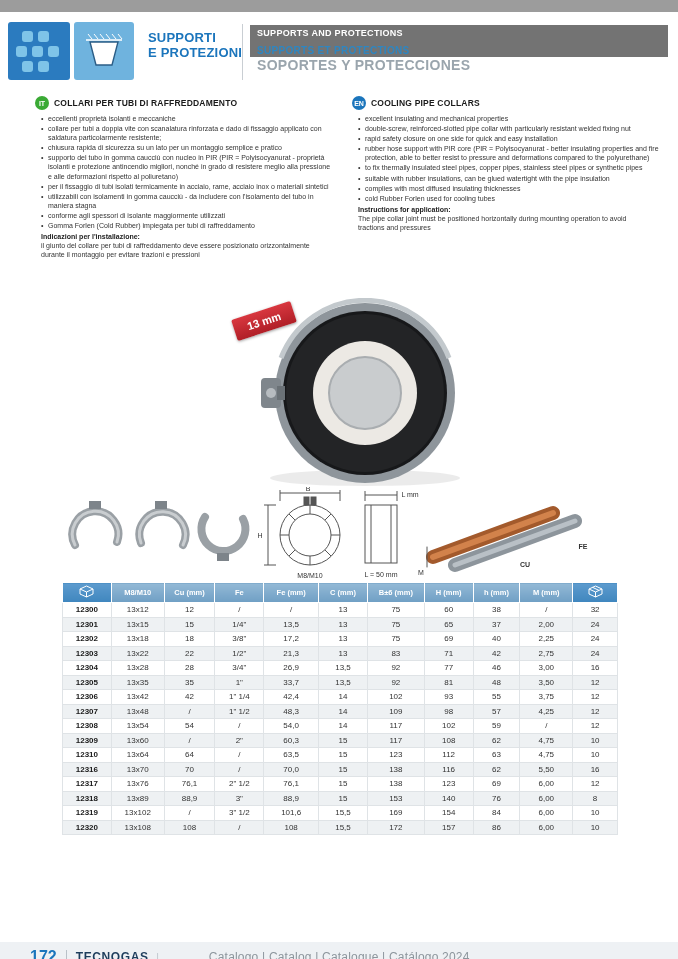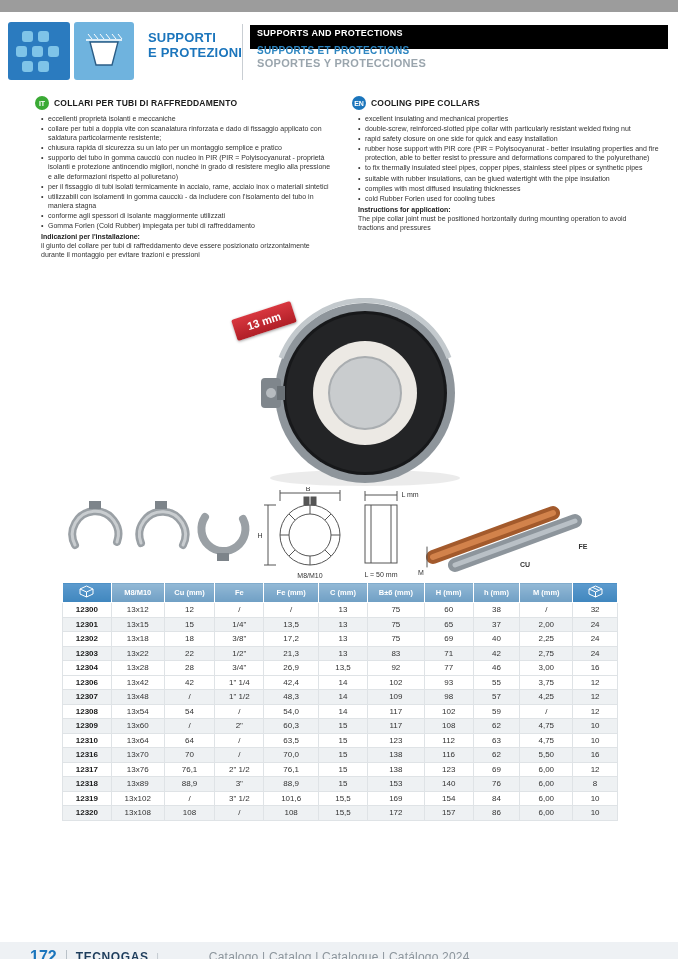--- a/index.html
+++ b/index.html
@@ -7,23 +7,23 @@
   body { font-family: "Liberation Sans", sans-serif; }
   .page { position:relative; width:678px; height:959px; background:#fff; margin:12px auto; overflow:hidden; }
 
   
   .logo-block { position:absolute; left:8px; top:10px; width:62px; height:58px; background:#2b7bbf; border-radius:3px; }
   .logo-dots { position:absolute; inset:0; }
   .logo-dots i { position:absolute; width:11px; height:11px; border-radius:3px; background:#7fc4e8; }
   .support-block { position:absolute; left:74px; top:10px; width:60px; height:58px; background:#6fb3de; border-radius:3px; display:flex; align-items:center; justify-content:center; }
   .section-title { position:absolute; left:148px; top:18px; color:#1b75bc; font-weight:bold; font-size:13px; line-height:15px; letter-spacing:.2px; }
   .head-divider { position:absolute; left:242px; top:12px; width:1px; height:56px; background:#c9ced3; }
-  .lang-en-bar { position:absolute; left:250px; top:13px; width:418px; height:24px; background:#000000; color:#fff; font-weight:bold; font-size:9px; line-height:16px; padding-left:7px; letter-spacing:.3px; }
+  .lang-en-bar { position:absolute; left:250px; top:13px; width:418px; height:32px; background:#737373; color:#fff; font-weight:bold; font-size:9px; line-height:16px; padding-left:7px; letter-spacing:.3px; }
   .lang-fr { position:absolute; left:257px; top:33px; color:#2e86c1; font-weight:bold; font-size:10px; letter-spacing:.3px; }
-  .lang-es { position:absolute; left:257px; top:45px; color:#9aa5ad; font-weight:bold; font-size:11px; letter-spacing:.3px; }
+  .lang-es { position:absolute; left:257px; top:45px; color:#9aa5ad; font-weight:bold; font-size:14px; letter-spacing:.3px; }
 
   
   .col { position:absolute; top:84px; }
   .col-it { left:35px; width:300px; }
   .col-en { left:352px; width:312px; }
   .sec-head { display:flex; align-items:center; gap:5px; margin-bottom:4px; }
   .badge { width:14px; height:14px; border-radius:50%; color:#fff; font-size:7px; font-weight:bold; display:flex; align-items:center; justify-content:center; flex:0 0 14px; }
   .badge.it { background:#3aaa35; }
   .badge.en { background:#1b75bc; }
   .sec-title { font-size:8.5px; font-weight:bold; color:#1a1a1a; letter-spacing:.2px; }
@@ -315,20 +315,33 @@
             <td>28</td>
             <td>3/4"</td>
             <td>26,9</td>
             <td>13,5</td>
             <td>92</td>
             <td>77</td>
             <td>46</td>
             <td>3,00</td>
             <td>16</td>
           </tr>
+          <tr class="alt">
+            <td class="code">12305</td>
+            <td>13x35</td>
+            <td>35</td>
+            <td>1"</td>
+            <td>33,7</td>
+            <td>13,5</td>
+            <td>92</td>
+            <td>81</td>
+            <td>48</td>
+            <td>3,50</td>
+            <td>12</td>
+          </tr>
           <tr>
             <td class="code">12306</td>
             <td>13x42</td>
             <td>42</td>
             <td>1" 1/4</td>
             <td>42,4</td>
             <td>14</td>
             <td>102</td>
             <td>93</td>
             <td>55</td>

